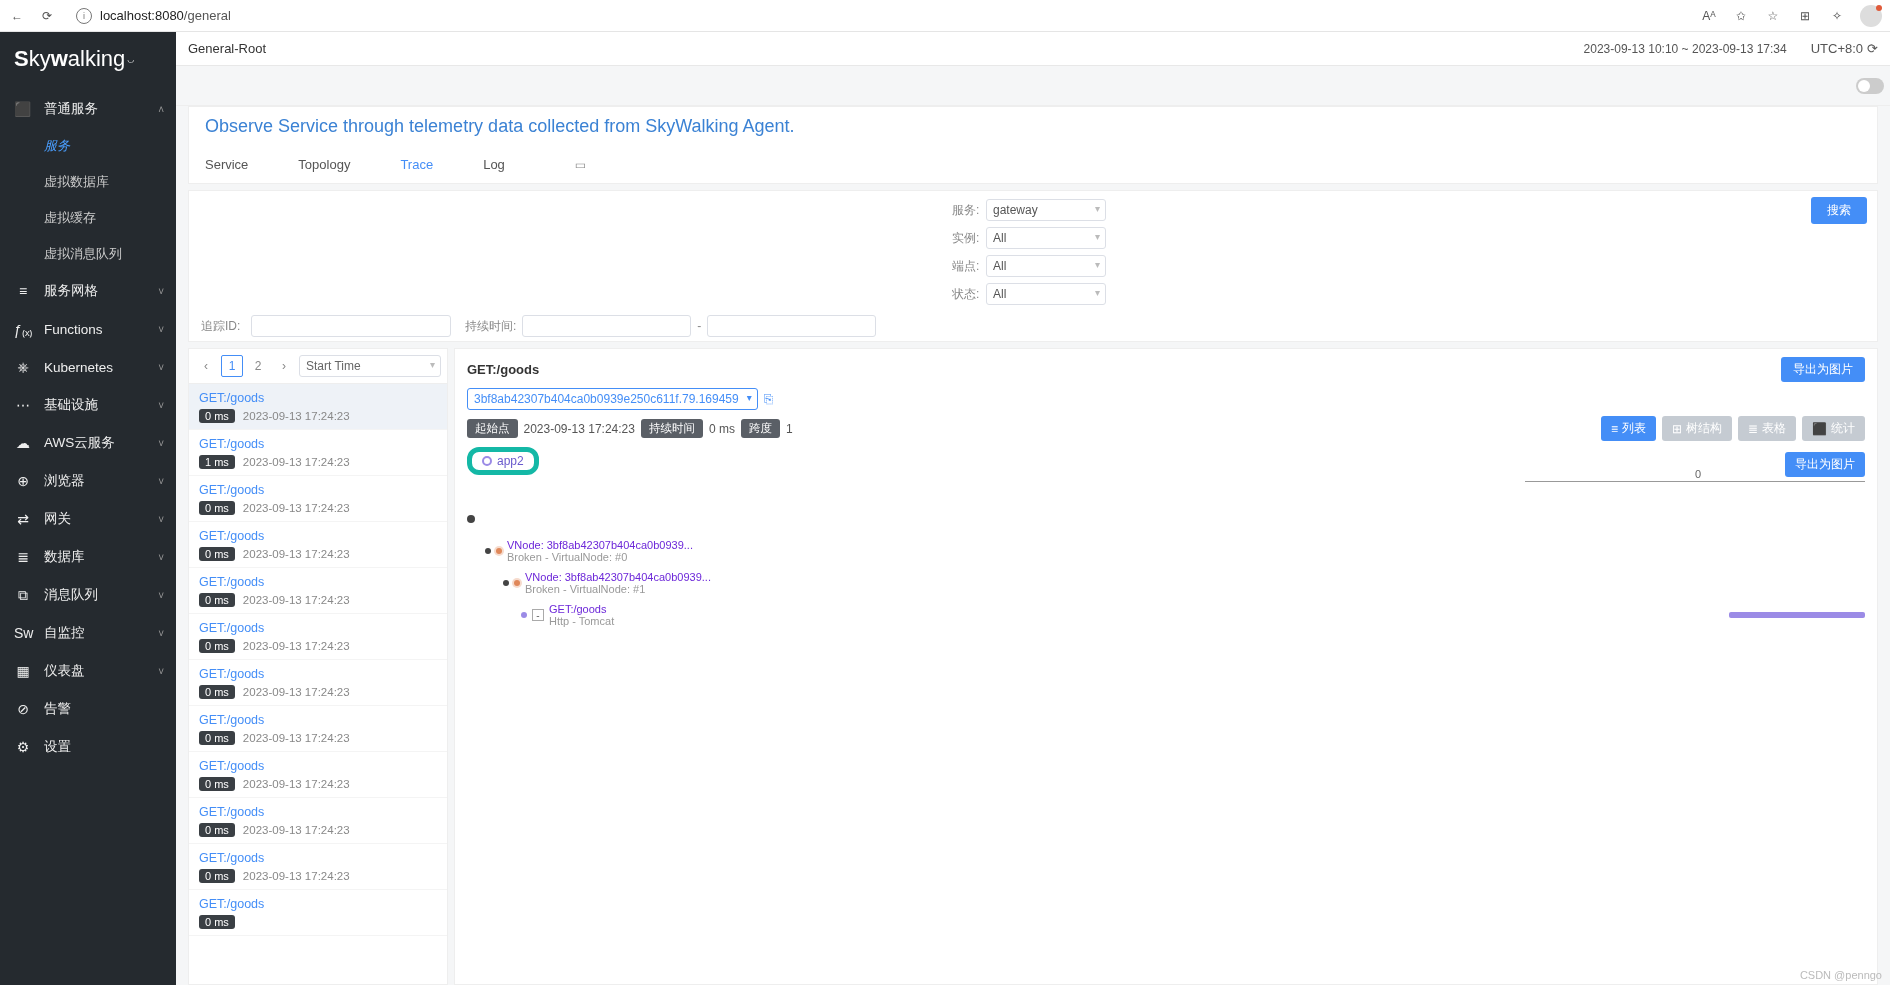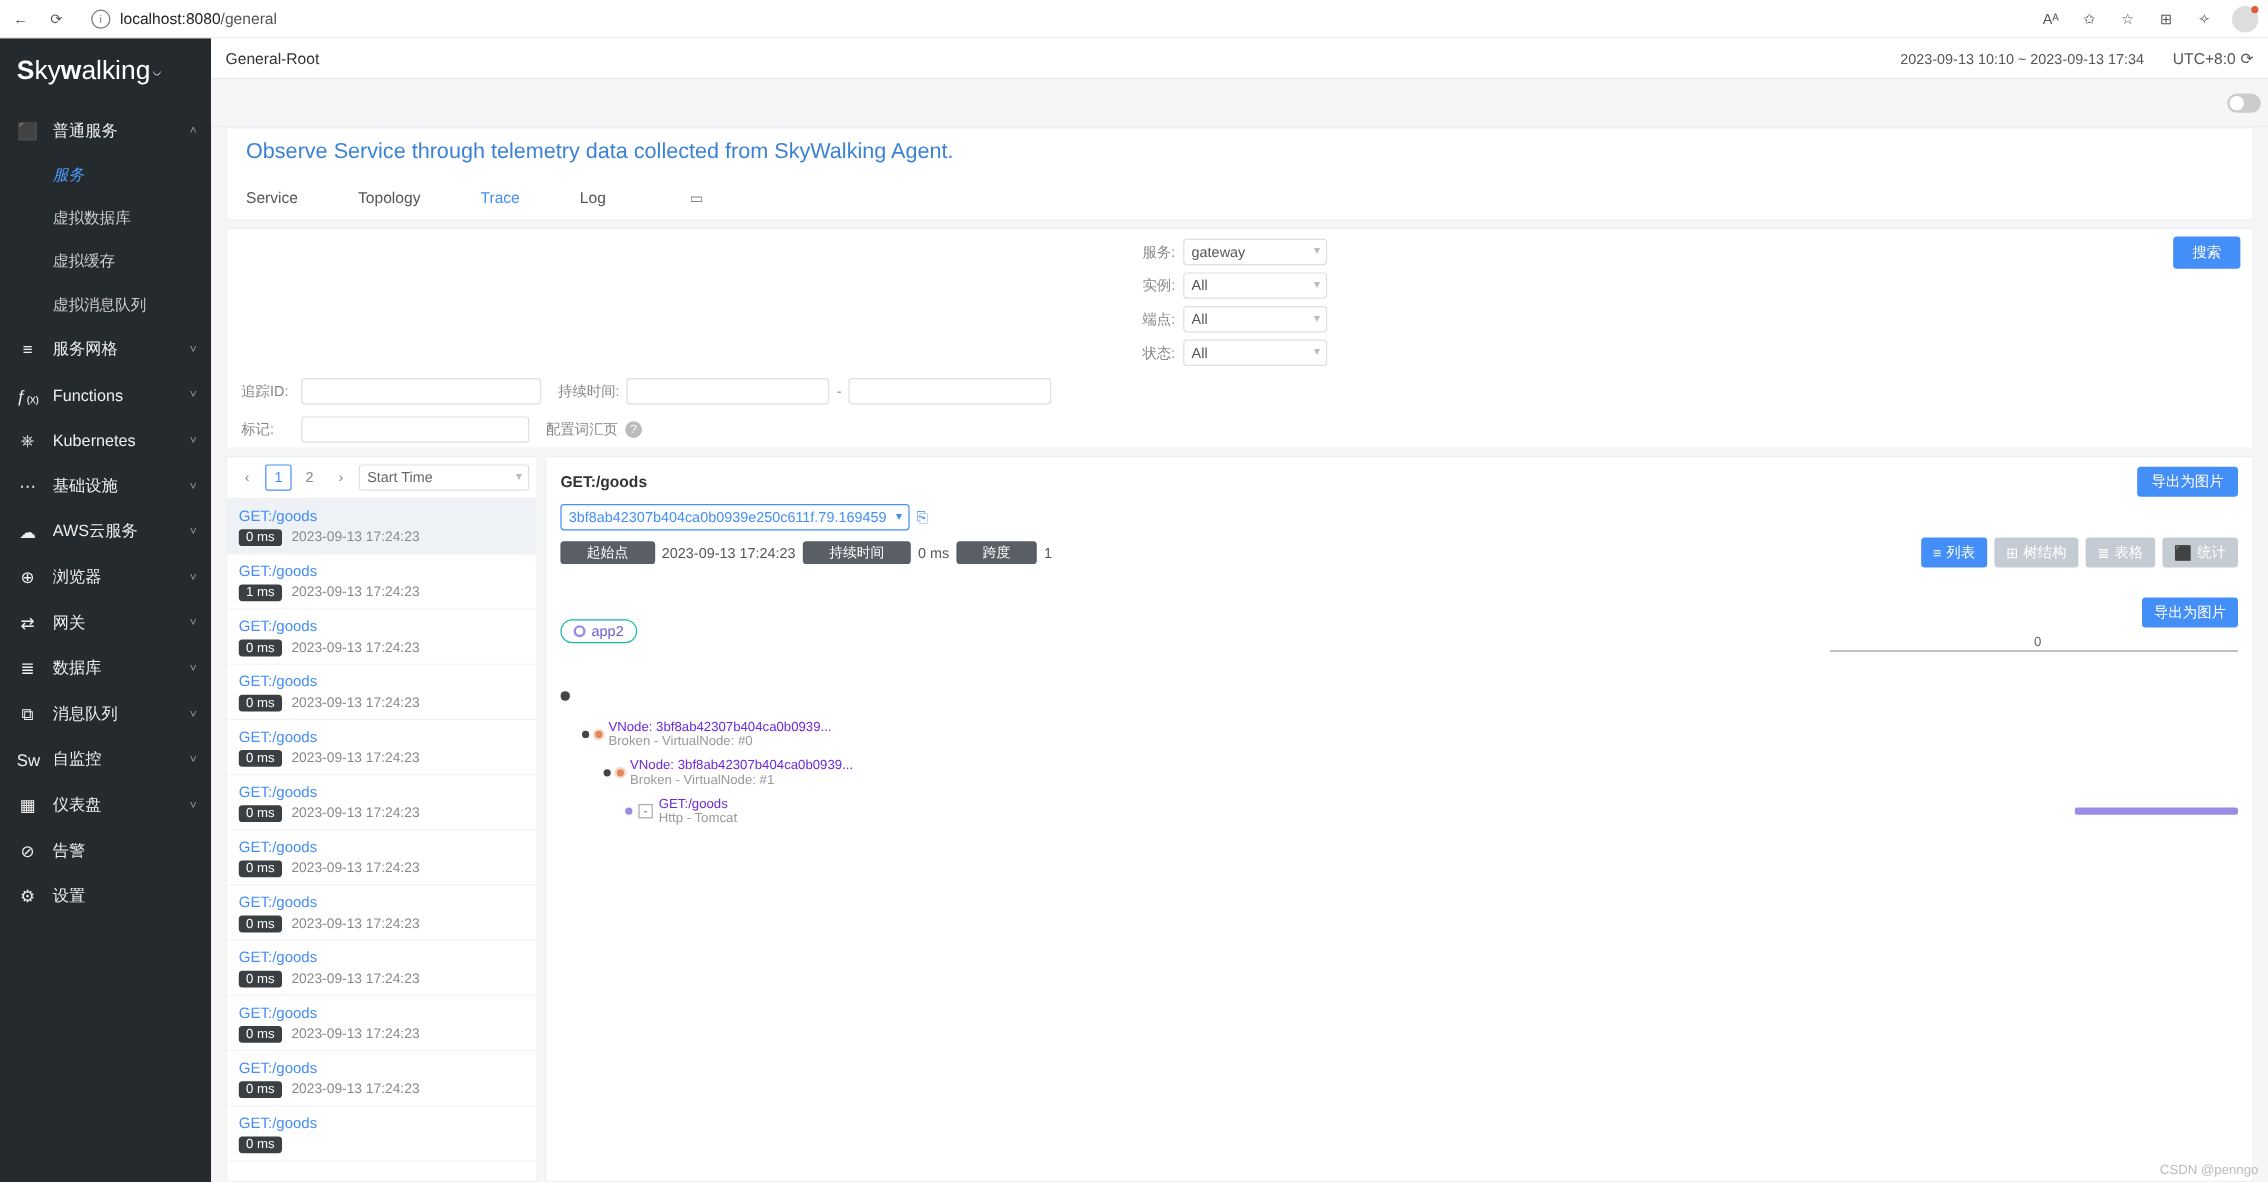--- a/index.html
+++ b/index.html
@@ -83,27 +83,27 @@
 .detail { flex: 1; background: #fff; border: 1px solid #eee; padding: 8px 12px; display: flex; flex-direction: column; min-width: 0; overflow: hidden; }
 .detail .hdr { display: flex; align-items: center; margin-bottom: 6px; }
 .detail .hdr .title { font-weight: bold; font-size: 13px; }
 .detail .hdr .sp { flex: 1; }
 .log-btn { background: #448ef7; color: #fff; border: none; border-radius: 3px; padding: 4px 12px; font-size: 12px; cursor: pointer; }
 .id-row { display: flex; align-items: center; gap: 6px; margin-bottom: 6px; }
 .id-sel { border: 1px solid #448ef7; border-radius: 3px; padding: 3px 18px 3px 6px; font-size: 12px; color: #448ef7; position: relative; min-width: 220px; }
 .id-sel::after { content: '▾'; position: absolute; right: 5px; color: #448ef7; font-size: 10px; }
 .copy-ico { color: #448ef7; cursor: pointer; }
 .meta-row { display: flex; align-items: center; gap: 6px; margin-bottom: 6px; }
-.meta-lbl { background: #5a5f66; color: #fff; padding: 2px 22px; border-radius: 3px; font-size: 11.5px; }
+.meta-lbl { background: #5a5f66; color: #fff; padding: 2px 8px; border-radius: 3px; font-size: 11.5px; }
 .meta-val { color: #555; font-size: 12px; }
 .view-btns { margin-left: auto; display: flex; gap: 6px; }
 .vbtn { border: none; border-radius: 3px; padding: 4px 10px; font-size: 12px; cursor: pointer; display: flex; align-items: center; gap: 4px; background: #c5cbd2; color: #fff; }
 .vbtn.active { background: #448ef7; }
 
-.app-tag { display: inline-flex; align-items: center; gap: 5px; border: 1px solid #14b8a6; border-radius: 12px; padding: 2px 10px; font-size: 12px; color: #6a5acd; margin-bottom: 6px; margin-top: 37px; }
+.app-tag { display: inline-flex; align-items: center; gap: 5px; border: 5px solid #14b8a6; border-radius: 12px; padding: 2px 10px; font-size: 12px; color: #6a5acd; margin-bottom: 6px; }
 .app-tag .dot { width: 10px; height: 10px; border: 2px solid #9b8be6; border-radius: 50%; }
 .export-btn { background: #448ef7; color: #fff; border: none; border-radius: 3px; padding: 4px 10px; font-size: 12px; cursor: pointer; margin-left: auto; }
 .app-row { display: flex; align-items: center; }
 
 .timeline-hdr { display: flex; position: relative; height: 18px; margin-bottom: 4px; }
 .timeline-hdr .axis { flex: 1; }
 .timeline-hdr .ticks { width: 340px; border-top: 1px solid #999; position: relative; font-size: 11px; color: #666; }
 .timeline-hdr .ticks span { position: absolute; top: -14px; }
 
 .span-tree { flex: 1; overflow: auto; font-size: 12px; }
@@ -263,26 +263,20 @@
         </div>
       <button class="search-btn">搜索</button>
       <div class="row2">
         <span class="flabel" style="min-width:44px">追踪ID:</span>
         <input class="finput" style="min-width: 200px;">
         <span class="flabel" style="margin-left:8px">持续时间:</span>
         <input class="finput" style="min-width: 90px;">
         <span class="dash">-</span>
         <input class="finput" style="min-width: 90px;">
       </div>
-      <div class="row2">
-        <span class="flabel" style="min-width:44px">标记:</span>
-        <input class="finput" style="min-width: 190px;">
-        <span class="flabel" style="margin-left:8px">配置词汇页</span>
-        <span class="help-ico">?</span>
-      </div>
     </div>
 
     <div class="content-row">
 
       <div class="trace-col">
         <div class="pager-row">
           <span class="pg-btn">‹</span>
           <span class="pg-btn active">1</span>
             <span class="pg-btn">2</span>
           <span class="pg-btn">›</span>

